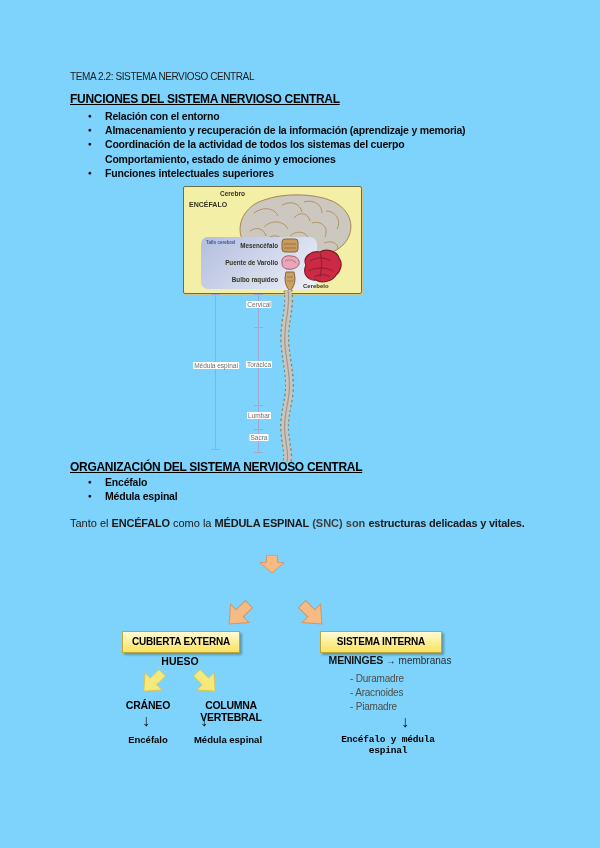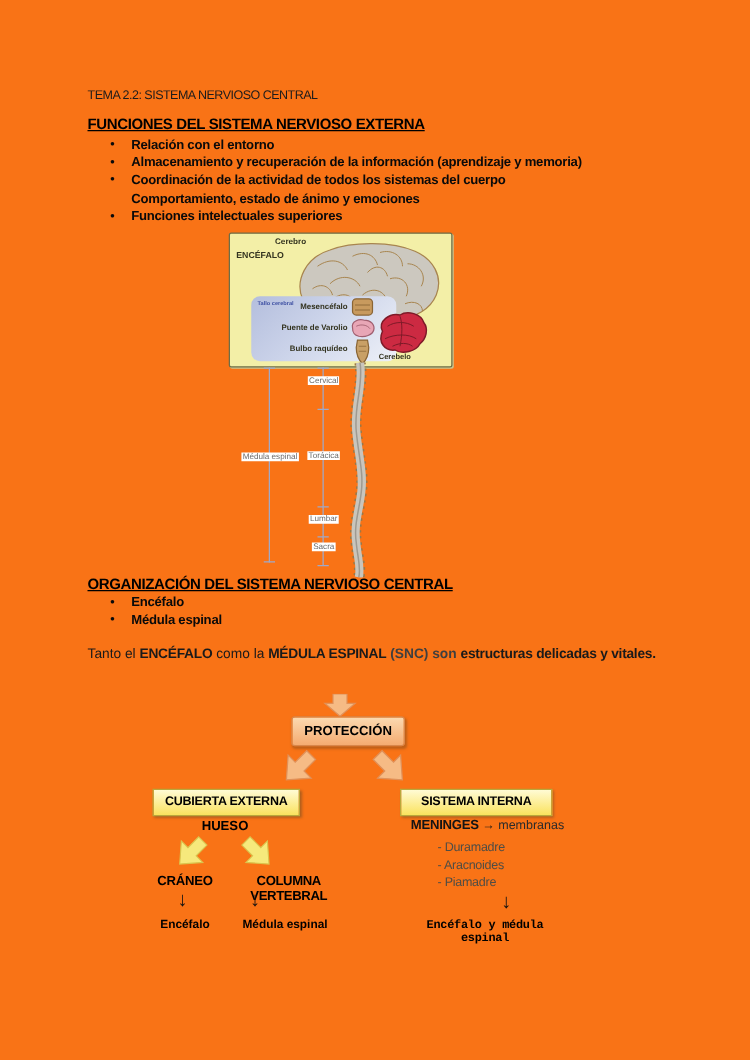--- a/index.html
+++ b/index.html
@@ -1,16 +1,16 @@
 <!DOCTYPE html>
 <html><head>
 <meta charset="utf-8">
 <style>
   html,body{margin:0;padding:0;background:#fff;}
-  .page{position:relative;width:600px;height:848px;background:#f97316;overflow:hidden;
+  .page{position:relative;width:600px;height:848px;background:#7dd3fc;overflow:hidden;
         font-family:"Liberation Sans",sans-serif;color:#141414;}
   .abs{position:absolute;}
 
   
   .doc-title{font-size:10px;letter-spacing:-0.4px;color:#1c1c1c;}
   .h-main{font-size:12px;font-weight:bold;letter-spacing:-0.3px;text-decoration:underline;color:#000;}
   ul.blist{list-style:none;margin:0;padding:0;width:450px;}
   ul.blist li{position:relative;font-size:10.5px;font-weight:bold;letter-spacing:-0.2px;
               line-height:14.2px;padding-left:17px;color:#0a0a0a;}
   ul.blist li::before{content:"\25CF";position:absolute;left:0;top:0;font-size:6.5px;line-height:14.2px;}
@@ -48,21 +48,21 @@
   .rot45{transform:rotate(45deg);}
   .rotm45{transform:rotate(-45deg);}
 </style>
 </head>
 <body>
 
 <div class="page">
 
   <div class="abs doc-title" style="left:70px;top:71px;">TEMA 2.2: SISTEMA NERVIOSO CENTRAL</div>
 
-  <div class="abs h-main" style="left:70px;top:92px;">FUNCIONES DEL SISTEMA NERVIOSO EXTERNA</div>
+  <div class="abs h-main" style="left:70px;top:92px;">FUNCIONES DEL SISTEMA NERVIOSO CENTRAL</div>
   <ul class="abs blist" style="left:88px;top:109px;">
     <li>Relación con el entorno</li>
     <li>Almacenamiento y recuperación de la información (aprendizaje y memoria)</li>
     <li>Coordinación de la actividad de todos los sistemas del cuerpo</li>
     <li class="no-bullet">Comportamiento, estado de ánimo y emociones</li>
     <li>Funciones intelectuales superiores</li>
   </ul>
 
   <div class="abs figbox">
     <div class="fig-lab" style="left:36px;top:3px;font-size:6.5px;">Cerebro</div>
@@ -146,21 +146,20 @@
     <li>Encéfalo</li>
     <li>Médula espinal</li>
   </ul>
 
   <div class="abs para" style="left:70px;top:514px;"><span>Tanto el </span><b>ENCÉFALO</b><span> como la </span><b>MÉDULA ESPINAL</b><span class="dim"> (SNC) son </span><b>estructuras delicadas y vitales.</b></div>
 
   <svg class="abs arr-orange" style="left:258px;top:555px;" width="28" height="19" viewBox="0 0 30 20">
     <polygon points="9,0 21,0 21,8 28,8 15,19 2,8 9,8"></polygon>
   </svg>
 
-  <div class="abs fc-box-orange" style="left:233px;top:573px;width:89px;height:22px;line-height:22px;">PROTECCIÓN</div>
 
   <svg class="abs arr-orange rot45" style="left:224px;top:599px;" width="30" height="30" viewBox="0 0 30 30">
     <polygon points="10,1 20,1 20,14 28,14 15,29 2,14 10,14"></polygon>
   </svg>
   <svg class="abs arr-orange rotm45" style="left:297px;top:599px;" width="30" height="30" viewBox="0 0 30 30">
     <polygon points="10,1 20,1 20,14 28,14 15,29 2,14 10,14"></polygon>
   </svg>
 
   <div class="abs fc-box-yellow" style="left:122px;top:631px;width:116px;height:20px;line-height:20px;">CUBIERTA EXTERNA</div>
   <div class="abs fc-text" style="left:122px;top:655px;width:116px;font-size:10.5px;">HUESO</div>

